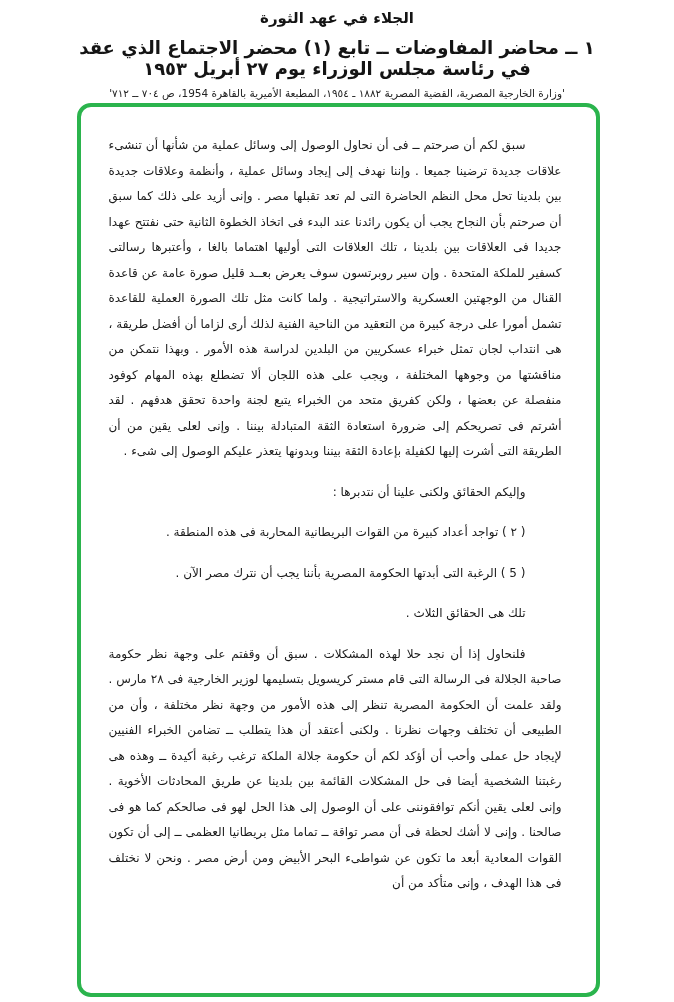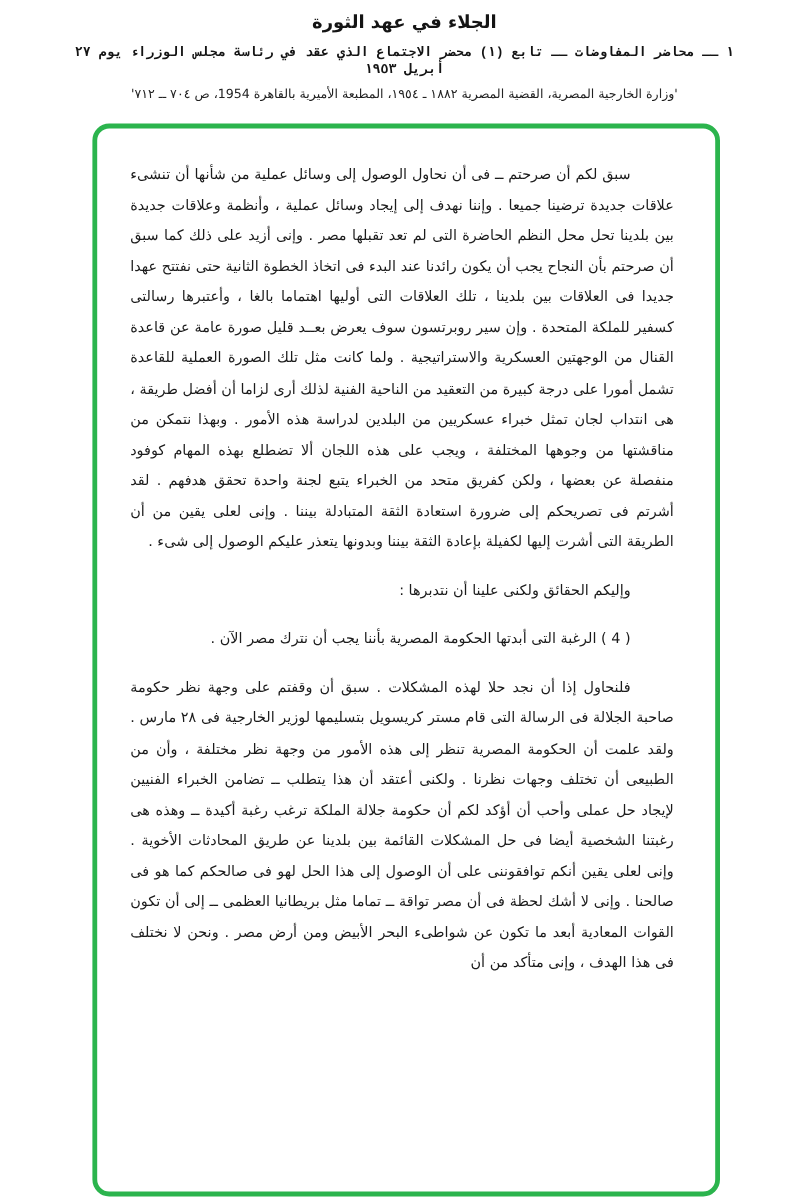--- a/index.html
+++ b/index.html
@@ -20,25 +20,24 @@
   }
   .header {
     text-align: center;
     padding-top: 9px;
   }
   .title {
     font-size: 15px;
     font-weight: bold;
   }
   .subtitle {
-    font-size: 11px;
+    font-size: 18px;
     font-weight: bold;
     margin-top: 10px;
     padding: 0 6px;
-    font-family: Liberation Mono, monospace;
   }
   .source {
     font-size: 10.5px;
     margin-top: 8px;
     color: #222222;
   }
   .frame {
     position: absolute;
     top: 103px;
     bottom: 5px;
@@ -74,18 +73,20 @@
   <div class="header">
     <div class="title">الجلاء في عهد الثورة</div>
     <div class="subtitle">١ ــ محاضر المفاوضات ــ تابع (١) محضر الاجتماع الذي عقد في رئاسة مجلس الوزراء يوم ٢٧ أبريل ١٩٥٣</div>
     <div class="source">'وزارة الخارجية المصرية، القضية المصرية ١٨٨٢ ـ ١٩٥٤، المطبعة الأميرية بالقاهرة 1954، ص ٧٠٤ ــ ٧١٢'</div>
   </div>
 
   <div class="frame" style="border-color: rgb(43, 180, 77);">
     <div class="doc">
       <p class="p-indent">سبق لكم أن صرحتم ــ فى أن نحاول الوصول إلى وسائل عملية من شأنها أن تنشىء علاقات جديدة ترضينا جميعا . وإننا نهدف إلى إيجاد وسائل عملية ، وأنظمة وعلاقات جديدة بين بلدينا تحل محل النظم الحاضرة التى لم تعد تقبلها مصر . وإنى أزيد على ذلك كما سبق أن صرحتم بأن النجاح يجب أن يكون رائدنا عند البدء فى اتخاذ الخطوة الثانية حتى نفتتح عهدا جديدا فى العلاقات بين بلدينا ، تلك العلاقات التى أوليها اهتماما بالغا ، وأعتبرها رسالتى كسفير للملكة المتحدة . وإن سير روبرتسون سوف يعرض بعــد قليل صورة عامة عن قاعدة القنال من الوجهتين العسكرية والاستراتيجية . ولما كانت مثل تلك الصورة العملية للقاعدة تشمل أمورا على درجة كبيرة من التعقيد من الناحية الفنية لذلك أرى لزاما أن أفضل طريقة ، هى انتداب لجان تمثل خبراء عسكريين من البلدين لدراسة هذه الأمور . وبهذا نتمكن من مناقشتها من وجوهها المختلفة ، ويجب على هذه اللجان ألا تضطلع بهذه المهام كوفود منفصلة عن بعضها ، ولكن كفريق متحد من الخبراء يتبع لجنة واحدة تحقق هدفهم . لقد أشرتم فى تصريحكم إلى ضرورة استعادة الثقة المتبادلة بيننا . وإنى لعلى يقين من أن الطريقة التى أشرت إليها لكفيلة بإعادة الثقة بيننا وبدونها يتعذر عليكم الوصول إلى شىء .</p>
       <p class="p-indent gap">وإليكم الحقائق ولكنى علينا أن نتدبرها :</p>
-      <p class="p-indent gap">( 4 ) الرغبة التى أبدتها الحكومة المصرية بأننا يجب أن نترك مصر الآن .</p>
+      <p class="p-indent gap">( ٢ ) تواجد أعداد كبيرة من القوات البريطانية المحاربة فى هذه المنطقة .</p>
+      <p class="p-indent gap">( 5 ) الرغبة التى أبدتها الحكومة المصرية بأننا يجب أن نترك مصر الآن .</p>
+      <p class="p-indent gap">تلك هى الحقائق الثلاث .</p>
       <p class="p-indent gap">فلنحاول إذا أن نجد حلا لهذه المشكلات . سبق أن وقفتم على وجهة نظر حكومة صاحبة الجلالة فى الرسالة التى قام مستر كريسويل بتسليمها لوزير الخارجية فى ٢٨ مارس . ولقد علمت أن الحكومة المصرية تنظر إلى هذه الأمور من وجهة نظر مختلفة ، وأن من الطبيعى أن تختلف وجهات نظرنا . ولكنى أعتقد أن هذا يتطلب ــ تضامن الخبراء الفنيين لإيجاد حل عملى وأحب أن أؤكد لكم أن حكومة جلالة الملكة ترغب رغبة أكيدة ــ وهذه هى رغبتنا الشخصية أيضا فى حل المشكلات القائمة بين بلدينا عن طريق المحادثات الأخوية . وإنى لعلى يقين أنكم توافقوننى على أن الوصول إلى هذا الحل لهو فى صالحكم كما هو فى صالحنا . وإنى لا أشك لحظة فى أن مصر تواقة ــ تماما مثل بريطانيا العظمى ــ إلى أن تكون القوات المعادية أبعد ما تكون عن شواطىء البحر الأبيض ومن أرض مصر . ونحن لا نختلف فى هذا الهدف ، وإنى متأكد من أن</p>
     </div>
   </div>
 
 </div>
 
 </body></html>

